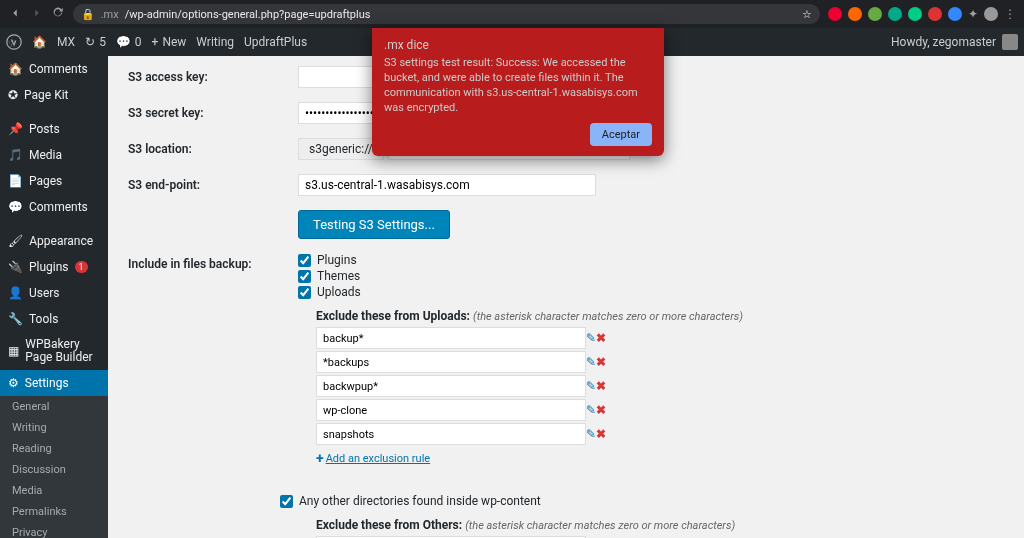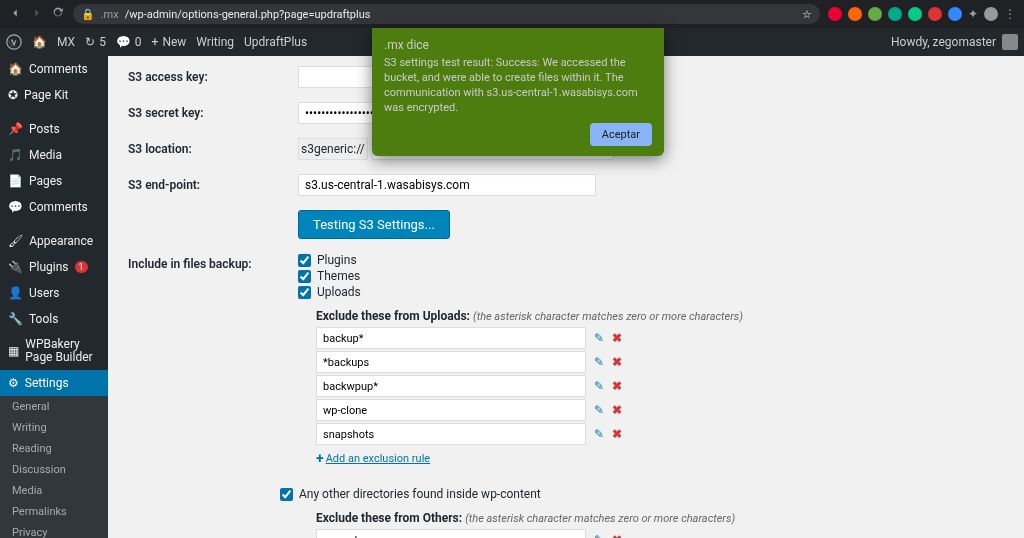--- a/index.html
+++ b/index.html
@@ -22,35 +22,35 @@
 .sb.active::after{content:"";position:absolute;right:-6px;top:50%;transform:translateY(-50%);border:6px solid transparent;border-left-color:#0073aa}
 .sub{background:#32373c}
 .sub .si{padding:4px 8px 4px 12px;color:#a7aaad;font-size:11px;cursor:pointer}
 .badge{background:#d63638;color:#fff;border-radius:8px;font-size:9px;padding:0 4px;line-height:12px}
 .main{flex:1;background:#f1f1f1;padding:10px 20px;overflow:auto;font-size:12px;color:#23282d}
 .row{display:flex;margin-bottom:14px}
 .lab{width:170px;font-weight:600;font-size:12px;padding-top:4px}
 .val{flex:1}
 input.txt{width:298px;height:22px;border:1px solid #ddd;padding:2px 6px;font-size:12px;background:#fff}
 .s3loc{display:flex;align-items:center;gap:4px}
-.prefix{background:#eee;border:1px solid #ddd;height:22px;padding:2px 2px;font-size:12px;display:inline-flex;align-items:center}
+.prefix{background:#eee;border:1px solid #ddd;height:22px;padding:2px 10px;font-size:12px;display:inline-flex;align-items:center}
 button.test{background:#0085ba;color:#fff;border:1px solid #006799;border-radius:3px;padding:6px 14px;font-size:13px;cursor:pointer}
 .cb{display:flex;align-items:center;gap:6px;margin-bottom:2px}
 .cb input{accent-color:#0073aa;width:13px;height:13px}
 .exbox{margin-left:18px;margin-top:10px}
 .exhead{font-size:12px;margin-bottom:4px}
 .exhead em{color:#666;font-size:11px}
-.exrow{display:flex;align-items:center;gap:8px;margin-bottom:2px}
+.exrow{display:flex;align-items:center;margin-bottom:2px}
 .exrow input{width:270px;height:22px;border:1px solid #ddd;padding:2px 6px;font-size:11px;background:#fff}
 .ic{font-size:12px;cursor:pointer}
 .ic.edit{color:#0073aa}
 .ic.del{color:#d63638;font-weight:700}
 .addr{color:#0073aa;font-size:11px;cursor:pointer;display:inline-flex;align-items:center;gap:2px;margin-top:3px}
 .addr .plus{font-weight:700;font-size:14px}
-.alert{position:absolute;left:372px;top:28px;width:292px;background:#4d7c0f;color:#ccc;font-size:11px;border-radius:0 0 6px 6px;padding:10px 12px;box-shadow:0 4px 16px rgba(0,0,0,.5);z-index:100}
+.alert{position:absolute;left:372px;top:28px;width:292px;background:#b91c1c;color:#ccc;font-size:11px;border-radius:0 0 6px 6px;padding:10px 12px;box-shadow:0 4px 16px rgba(0,0,0,.5);z-index:100}
 .alert .t{font-size:12px;margin-bottom:4px}
 .alert .b{line-height:1.35}
 .alert button{float:right;margin-top:8px;background:#8ab4f8;color:#202124;border:0;border-radius:4px;padding:5px 12px;font-size:11px;cursor:pointer}
 .alert::after{content:"";display:block;clear:both}
 </style>
 </head>
 <body>
 
 <div class="browser-bar">
   <span><svg width="14" height="14" viewBox="0 0 24 24">
@@ -235,21 +235,21 @@
               <input value="snapshots" style="">
               <span class="ic edit">✎</span>
               <span class="ic del">✖</span>
             </div>
           <a class="addr">
               <span class="plus">+</span>
               <u>Add an exclusion rule</u>
             </a>
         </div>
 
-        <label class="cb" style="margin-top:21px;margin-left:-18px">
+        <label class="cb" style="margin-top:28px;margin-left:-18px">
             <input type="checkbox" checked="" style="">
             <span>Any other directories found inside wp-content</span>
           </label>
 
         <div class="exbox">
           <div class="exhead"><b>Exclude these from Others:</b> <em>(the asterisk character matches zero or more characters)</em></div>
           <div class="exrow">
               <input value="upgrade" style="">
               <span class="ic edit">✎</span>
               <span class="ic del">✖</span>

